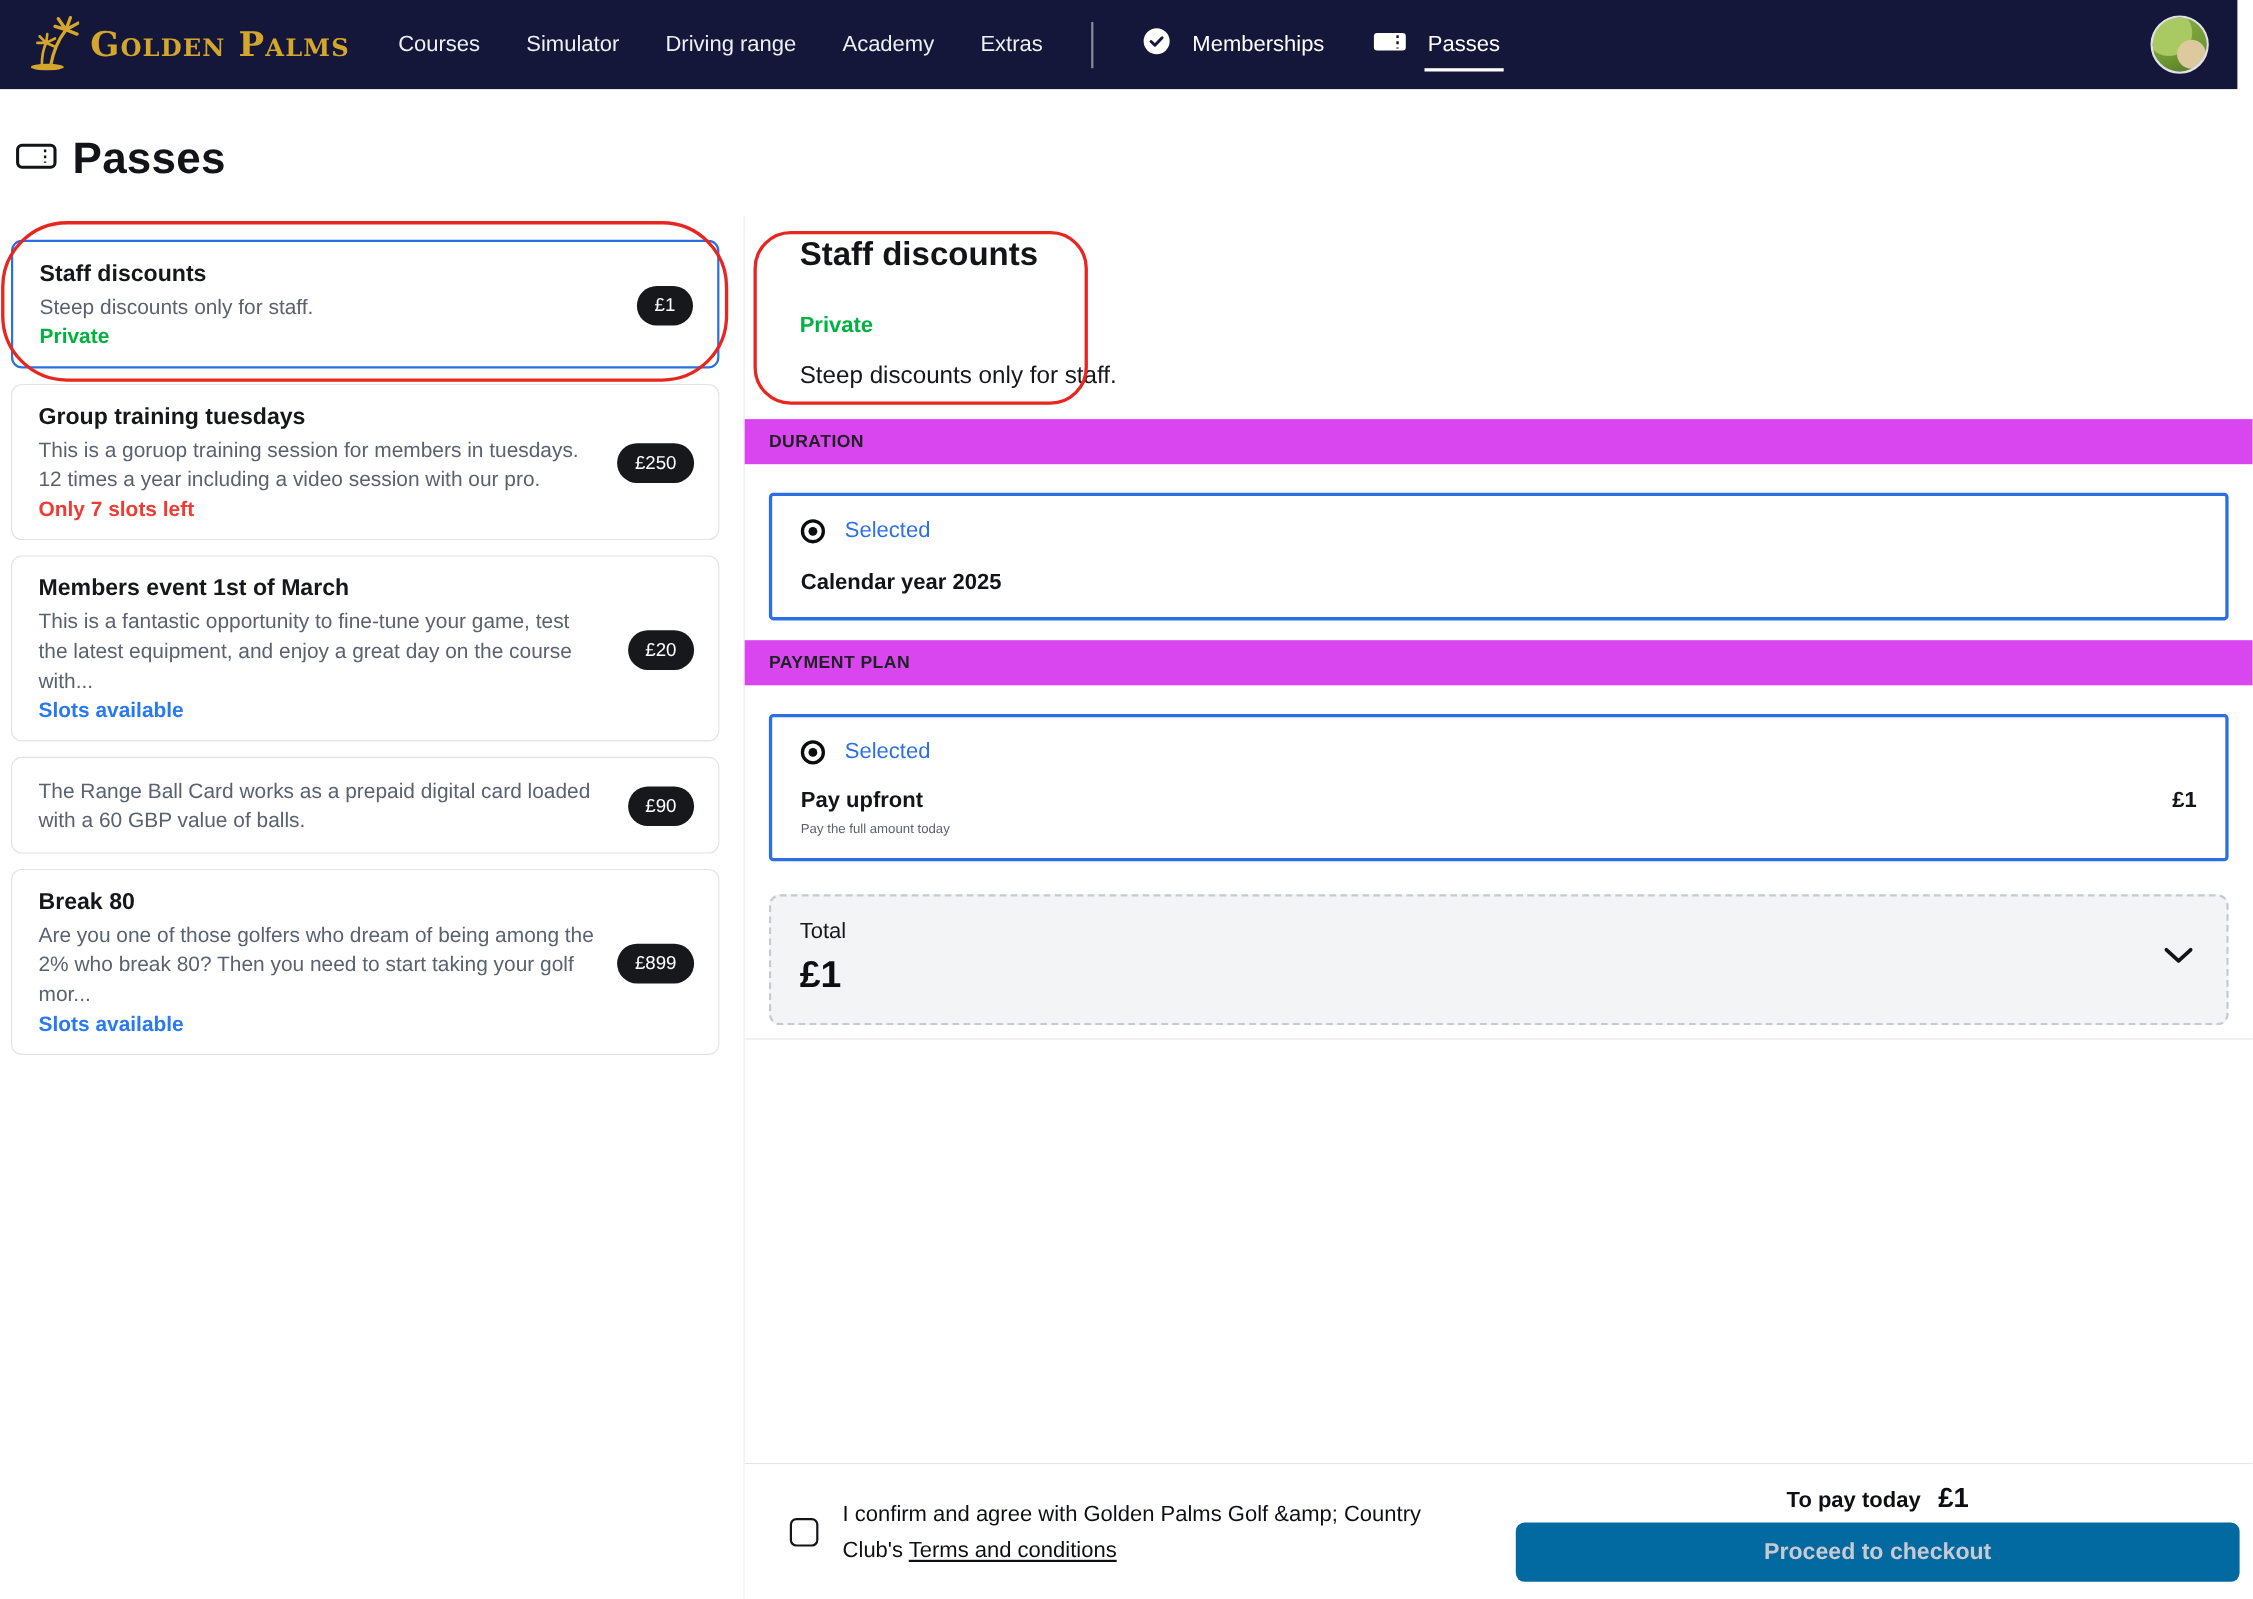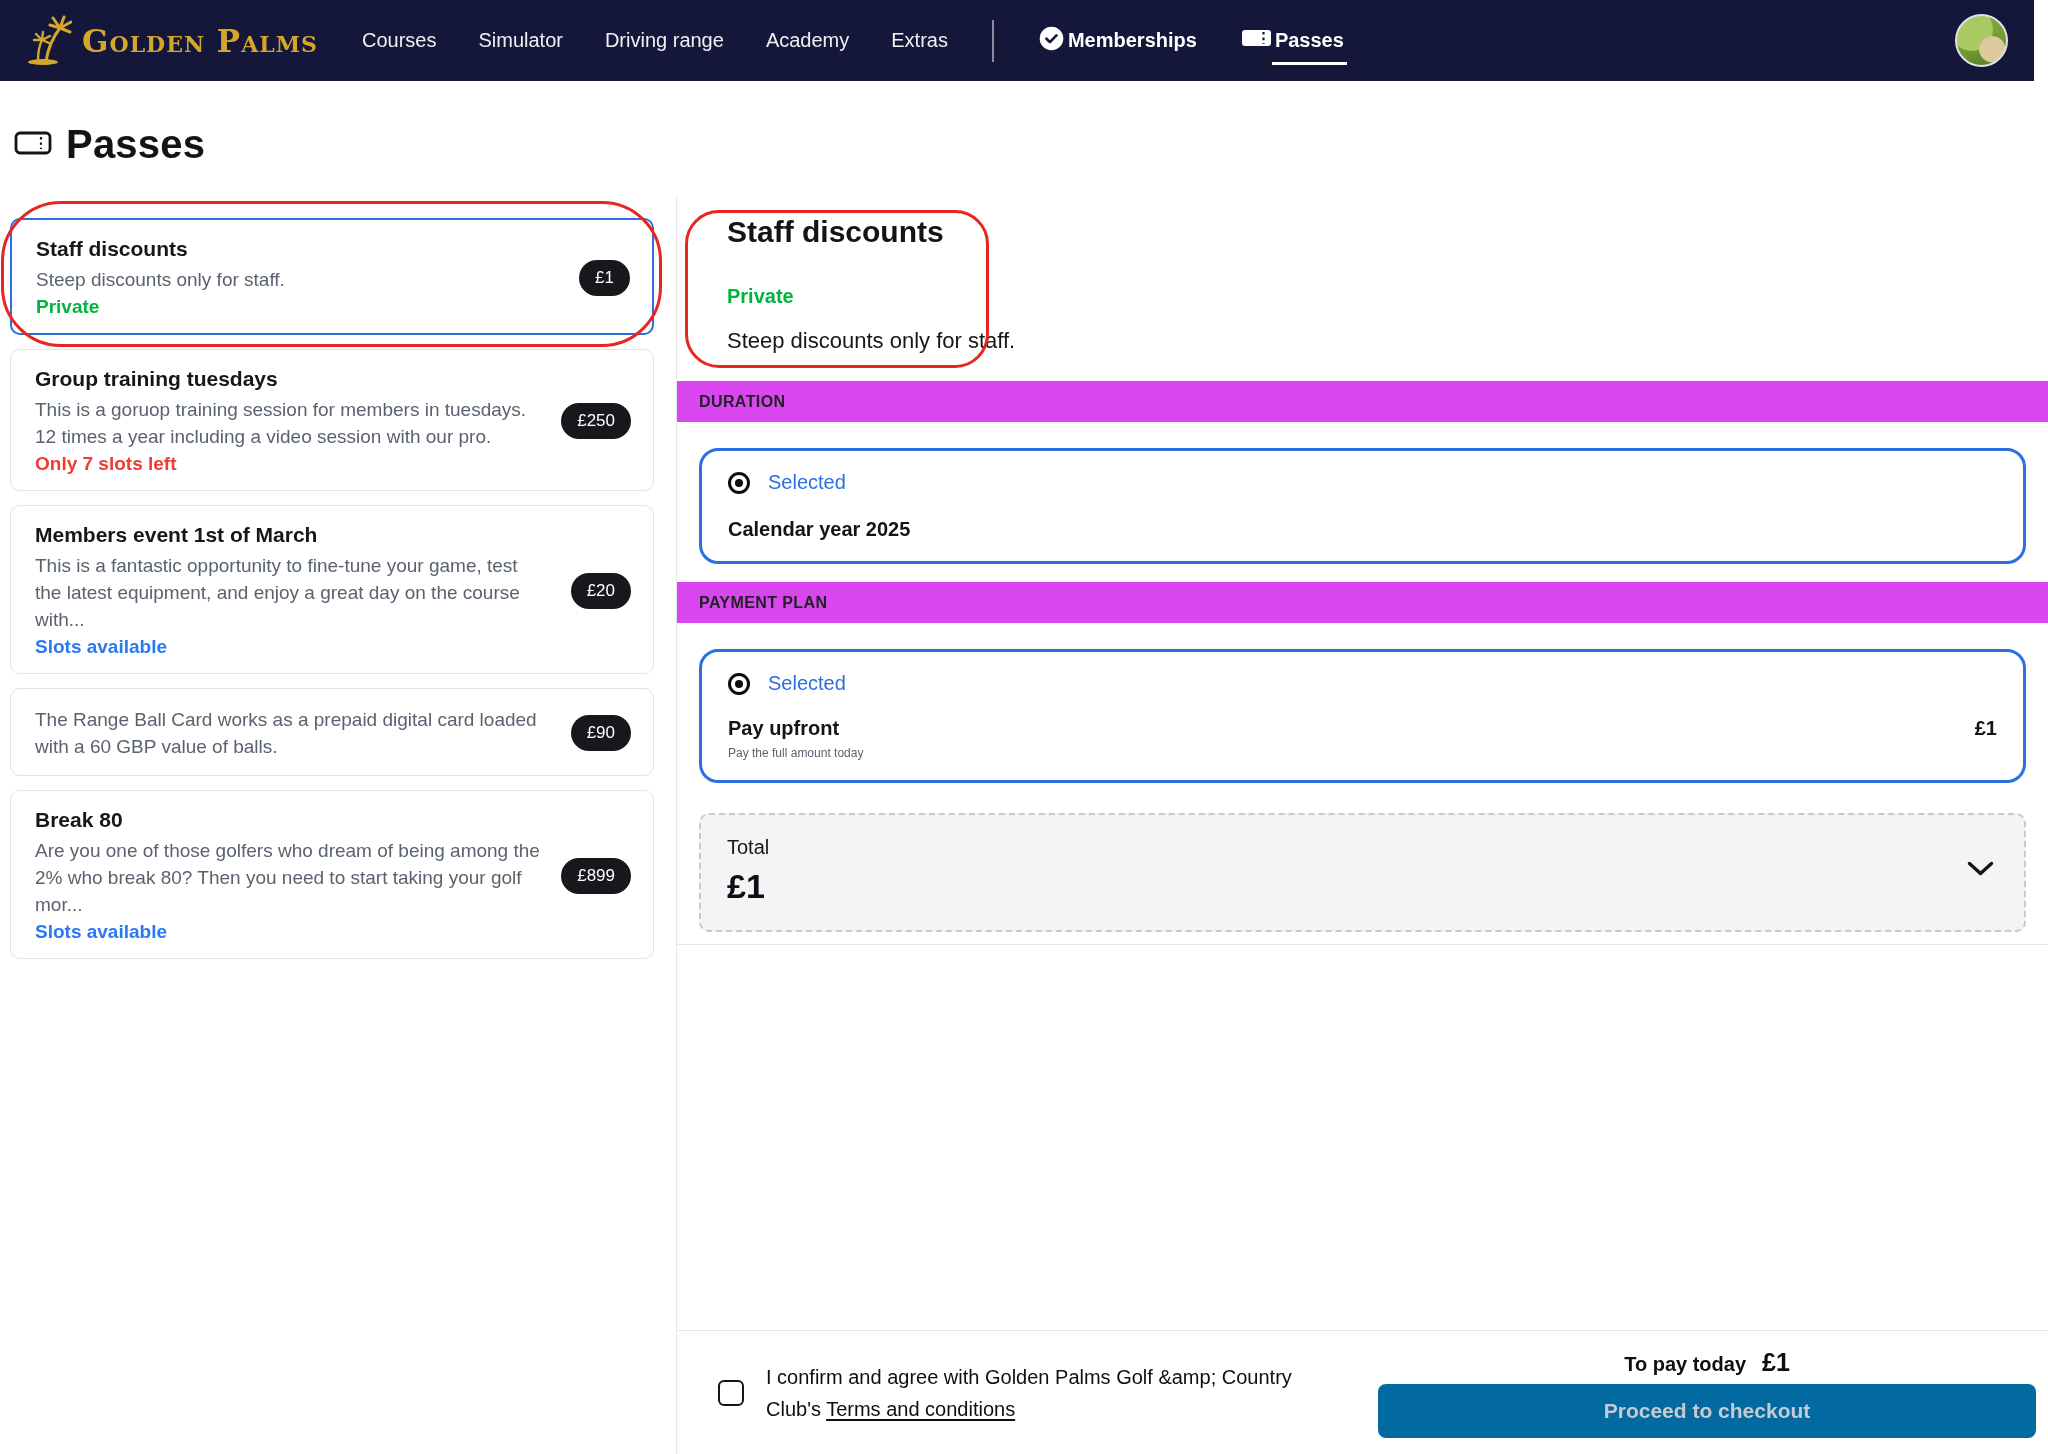--- a/index.html
+++ b/index.html
@@ -9,22 +9,22 @@
 
   
   .topbar { position:absolute; top:0; left:0; right:14px; height:81px; background:#14173a;
             display:flex; align-items:center; padding:0 26px; }
   .brand { display:flex; align-items:center; gap:10px; cursor:pointer; }
   .brand-name { font-family:"DejaVu Serif", serif; font-variant:small-caps; color:#d4a62b;
                 font-size:31px; font-weight:600; letter-spacing:1px; white-space:nowrap; }
   .nav-links { display:flex; gap:42px; margin-left:44px; }
   .nav-link { color:#eef0f4; font-size:20px; font-weight:500; cursor:pointer; white-space:nowrap; }
   .nav-divider { width:2px; height:42px; background:rgba(255,255,255,.5); margin:0 44px; }
-  .nav-extra { display:flex; align-items:center; gap:3px; color:#ffffff; font-size:20px;
-               font-weight:700; cursor:pointer; white-space:nowrap; }
+  .nav-extra { display:flex; align-items:center; gap:19px; color:#ffffff; font-size:20px;
+               font-weight:400; cursor:pointer; white-space:nowrap; }
   .nav-extra + .nav-extra { margin-left:44px; }
   .nav-active-label { position:relative; }
   .nav-active-label::after { content:""; position:absolute; left:-3px; right:-3px; bottom:-13px;
                              height:3px; background:#ffffff; }
   .avatar { margin-left:auto; width:53px; height:53px; border-radius:50%; cursor:pointer;
             border:2px solid #dfe2e6;
             background:
               radial-gradient(circle at 72% 68%, #dcc99e 0 26%, rgba(0,0,0,0) 28%),
               radial-gradient(circle at 30% 28%, #a9c962 0 42%, rgba(0,0,0,0) 44%),
               linear-gradient(160deg, #90af40, #6f9a33 60%, #54772a); }
@@ -61,21 +61,21 @@
   .detail-title { font-size:30px; font-weight:800; color:#121418; line-height:36px; }
   .detail-visibility { margin-top:33px; font-size:20px; font-weight:700; color:#00b341; line-height:26px; }
   .detail-desc { margin-top:18px; font-size:22px; color:#15171a; line-height:28px; }
   .annotation.detail-box { left:8px; top:14px; width:304px; height:158px; border-radius:34px; }
 
   .section-bar { height:41px; background:#d946ef; display:flex; align-items:center;
                  padding-left:22px; font-size:16px; font-weight:700; color:#1f2124;
                  letter-spacing:.4px; }
   .section-bar.payment { margin-top:18px; }
 
-  .option-card { margin:26px 22px 0; border:3px solid #2b6fe3; border-radius:19px;
+  .option-card { margin:26px 22px 0; border:3px solid #2b6fe3; border-radius:4px;
                  padding:20px 26px; cursor:pointer; background:#fff; }
   .sel-row { display:flex; align-items:center; gap:18px; }
   .sel-label { color:#2b6fe3; font-size:20px; font-weight:500; }
   .radio { width:22px; height:22px; border:3px solid #0b0c0e; border-radius:50%;
            position:relative; flex:0 0 auto; cursor:pointer; }
   .radio::after { content:""; position:absolute; inset:4px; background:#0b0c0e; border-radius:50%; }
   .option-name { margin-top:24px; font-size:20px; font-weight:700; color:#121418; }
   .pay-row { display:flex; align-items:baseline; margin-top:22px; }
   .pay-name { font-size:20px; font-weight:700; color:#121418; }
   .pay-price { margin-left:auto; font-size:20px; font-weight:700; color:#121418; }

